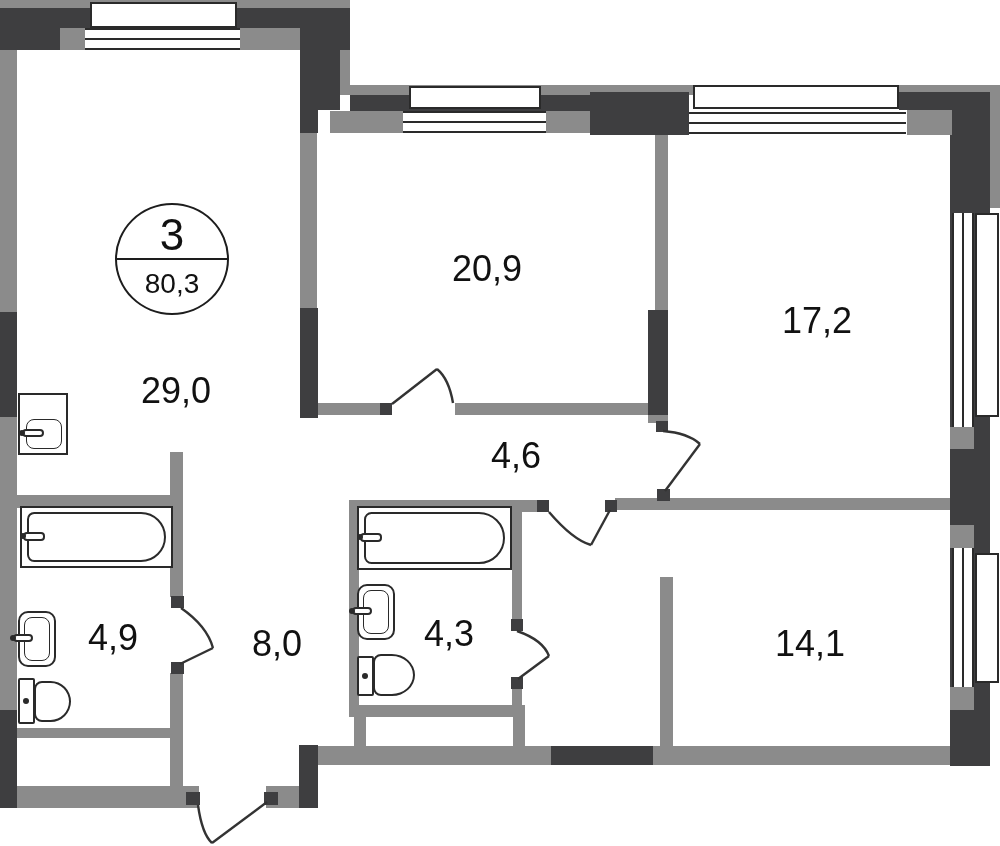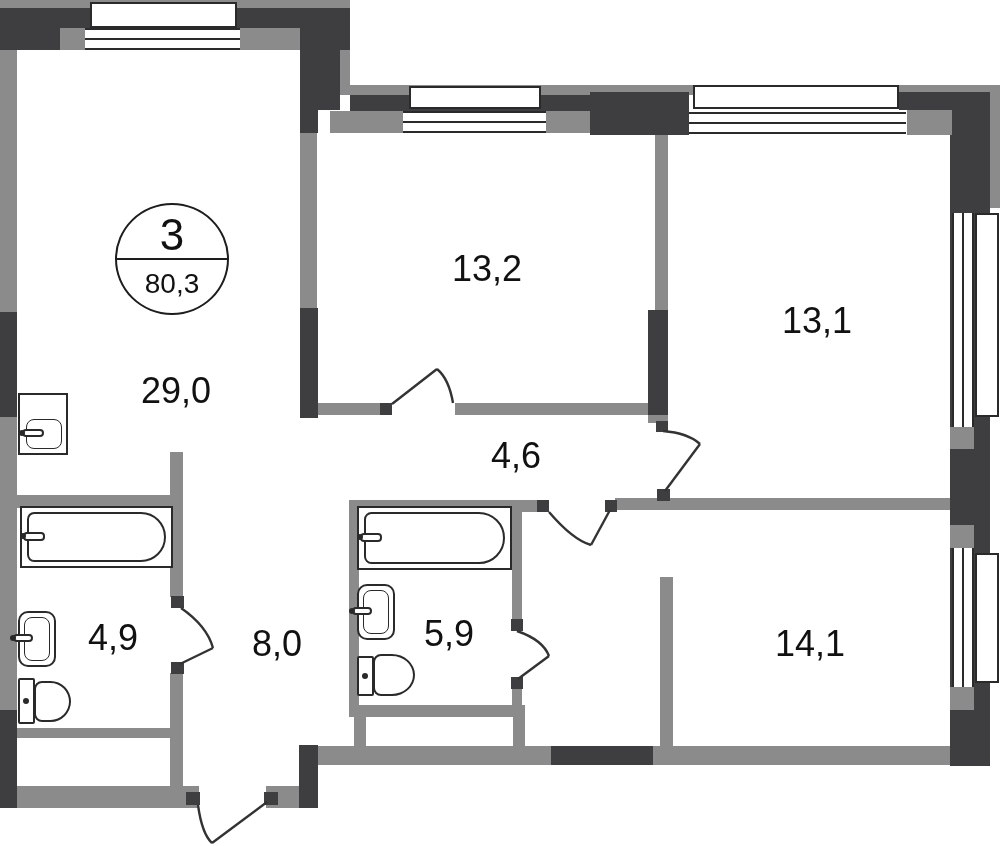--- a/index.html
+++ b/index.html
@@ -199,26 +199,26 @@
     <g>
       <rect x="186" y="792" width="14" height="13"></rect>
       <rect x="264" y="792" width="14" height="13"></rect>
       <path d="M 198,805 Q 202,834 212,843"></path>
       <path d="M 267,802 L 212,843"></path>
     </g>
   </svg>
 
   <div>
     <div class="lbl" style="left:176px;top:391px">29,0</div>
-    <div class="lbl" style="left:487px;top:269px">13,2</div>
-    <div class="lbl" style="left:817px;top:321px">13,1</div>
+    <div class="lbl" style="left:487px;top:269px">20,9</div>
+    <div class="lbl" style="left:817px;top:321px">17,2</div>
     <div class="lbl" style="left:516px;top:456px">4,6</div>
     <div class="lbl" style="left:113px;top:638px">4,9</div>
     <div class="lbl" style="left:277px;top:644px">8,0</div>
-    <div class="lbl" style="left:449px;top:634px">5,9</div>
+    <div class="lbl" style="left:449px;top:634px">4,3</div>
     <div class="lbl" style="left:810px;top:644px">14,1</div>
   </div>
 
   <div class="badge">
     <div class="top">3</div>
     <div class="div"></div>
     <div class="bot">80,3</div>
   </div>
 
 </div>

